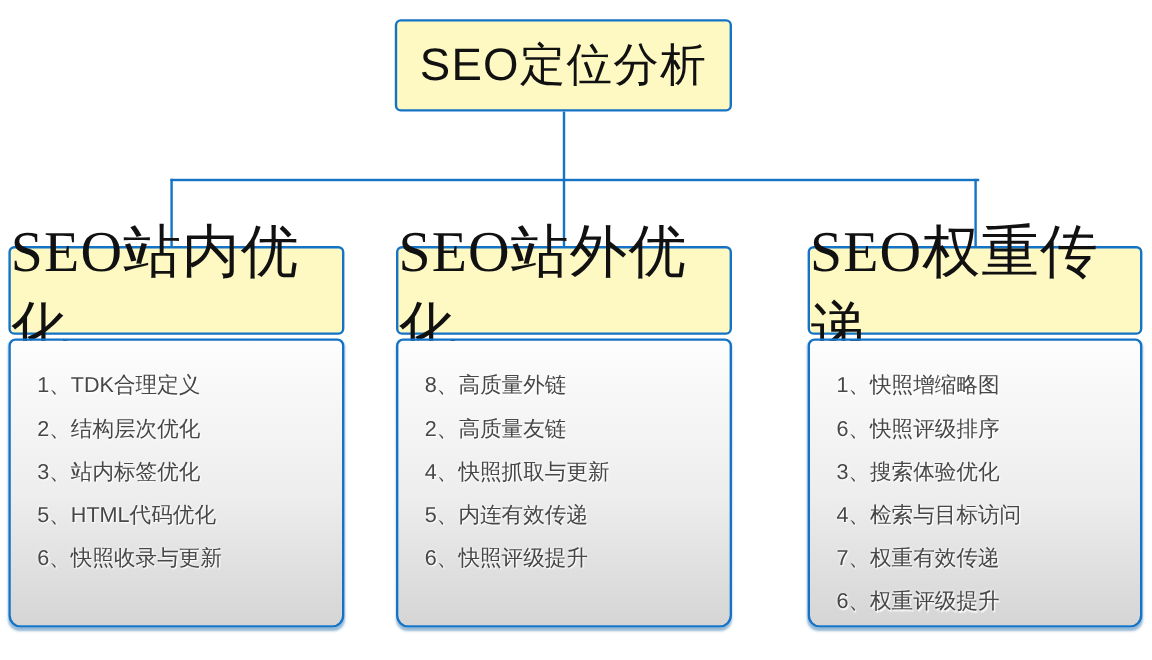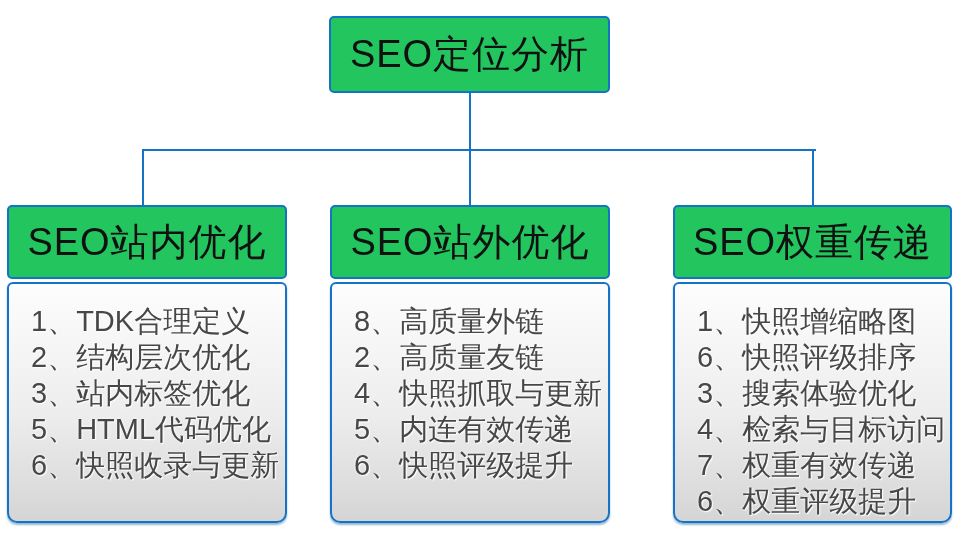--- a/index.html
+++ b/index.html
@@ -1,45 +1,45 @@
 <!DOCTYPE html>
 <html><head>
 <meta charset="utf-8">
 <style>
   html,body{margin:0;padding:0;background:#ffffff;}
   .stage{
     position:relative;width:960px;height:550px;background:#ffffff;overflow:hidden;
     font-family:"Liberation Sans","DejaVu Sans",sans-serif;
   }
   .node{
-    position:absolute;background:#22c55e;border:2px solid #1473c5;border-radius:5px;
+    position:absolute;background:#fef9c3;border:2px solid #1473c5;border-radius:5px;
     display:flex;align-items:center;justify-content:center;box-sizing:border-box;
   }
   .root{left:329px;top:16px;width:281px;height:77px;}
   .root span{font-size:38px;color:#111111;letter-spacing:1px;}
   .line{position:absolute;background:#1473c5;}
   .v{width:2px;}
   .h{height:2px;}
   .col{position:absolute;top:0;}
   .c1{left:7px;width:280px;}
   .c2{left:330px;width:280px;}
   .c3{left:673px;width:279px;}
   .col-header{
     position:absolute;left:0;top:205px;width:100%;height:74px;
   }
-  .col-header span{font-size:38px;color:#111111;letter-spacing:1px;}
+  .col-header span{font-size:48px;color:#111111;letter-spacing:1px;font-family:Liberation Serif, serif;}
   .col-body{
     position:absolute;left:0;top:282px;width:100%;height:241px;box-sizing:border-box;
     border:2px solid #1473c5;border-radius:6px 6px 10px 10px;
     background:linear-gradient(to bottom,#fdfdfd 0%,#ededed 55%,#d5d5d5 100%);
     box-shadow:0 2px 2px rgba(18,95,160,0.45);
     padding:19px 8px 0 22px;
   }
   .item{
-    font-size:29px;line-height:36px;color:#474747;white-space:nowrap;
+    font-size:18px;line-height:36px;color:#474747;white-space:nowrap;
     text-shadow:1px 1px 1px #ffffff,0 0 3px rgba(255,255,255,0.9);
   }
 </style>
 </head>
 <body>
 
 <div class="stage">
 
   <div class="node root">
     <span>SEO定位分析</span>

